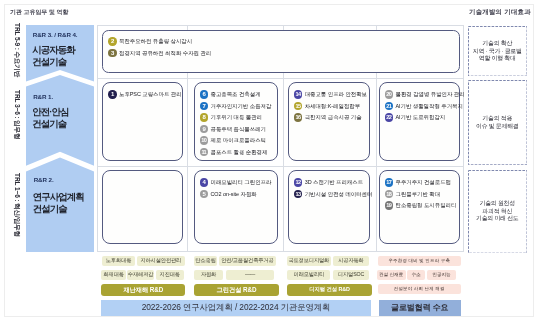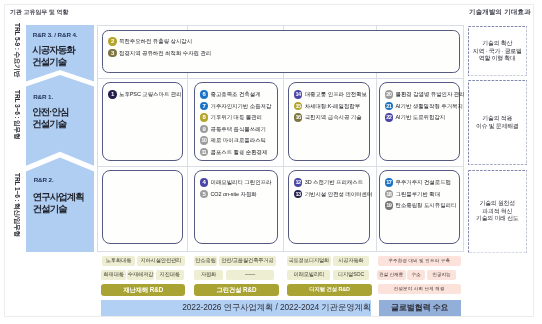--- a/index.html
+++ b/index.html
@@ -54,21 +54,21 @@
   .tag { position:absolute; background:#eeeed2; border-radius:2px; text-align:center;
          font-size:5.25px; color:#3a3a2c; letter-spacing:-0.15px; overflow:hidden; }
   .bar { position:absolute; background:#a9a333; border-radius:3px; text-align:center;
          color:#ffffff; font-weight:bold; font-size:6.3px; letter-spacing:-0.1px; }
   .bar3 { font-size:5.4px; }
   .pink { position:absolute; background:#fbe3dc; border-radius:2px; text-align:center;
           font-size:4.7px; color:#3b2f2c; letter-spacing:-0.1px; overflow:hidden; }
   .pinkwide { font-size:4.4px; letter-spacing:0.25px; }
 
   #plan { left:101px; top:300px; width:270px; height:15.5px; background:#b2d0f4;
-          text-align:right; font-size:8.4px; line-height:15.6px; color:#2e2e38; letter-spacing:-0.1px; }
+          text-align:center; font-size:8.4px; line-height:15.6px; color:#2e2e38; letter-spacing:-0.1px; }
   #policy { left:378.5px; top:300px; width:82.5px; height:15.5px; background:#92afda;
             text-align:center; font-size:8.0px; font-weight:bold; line-height:15.6px; color:#2a2a33; letter-spacing:-0.1px; }
 </style>
 </head>
 <body>
 
 <div class="abs" id="frame"></div>
 <div class="abs" id="title-left">기관 고유임무 및 역할</div>
 <div class="abs" id="title-right">기술개발의 기대효과</div>
 <div class="trl" style="left:20.8px; top:22.6px">

